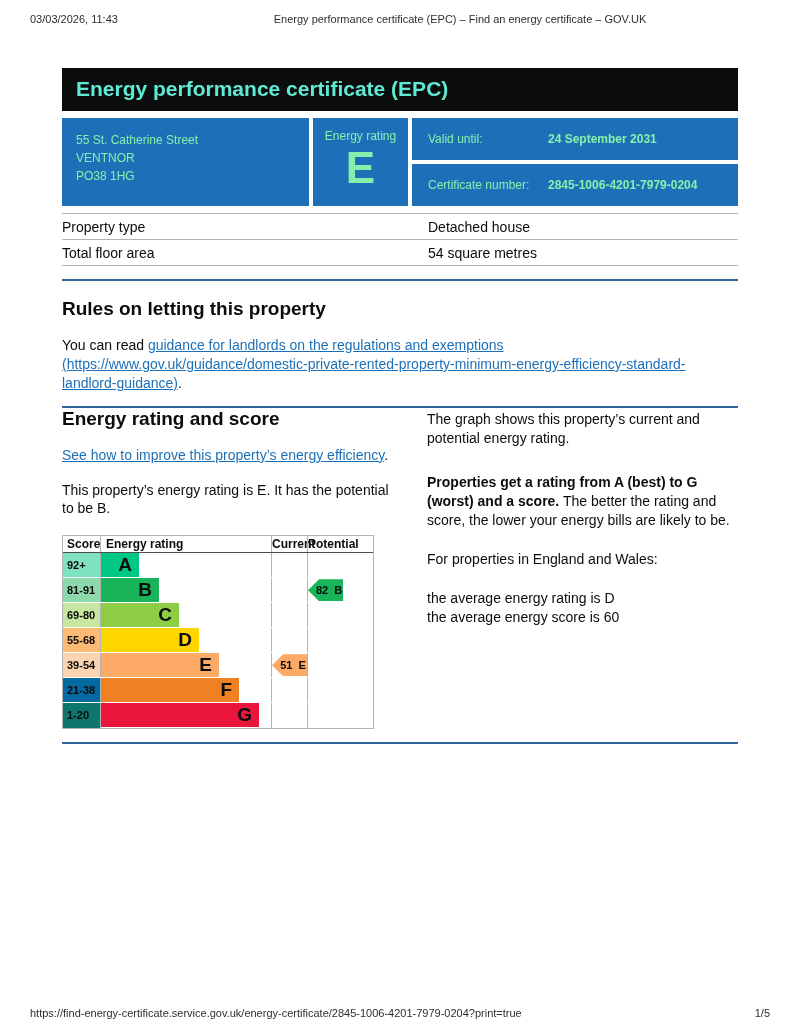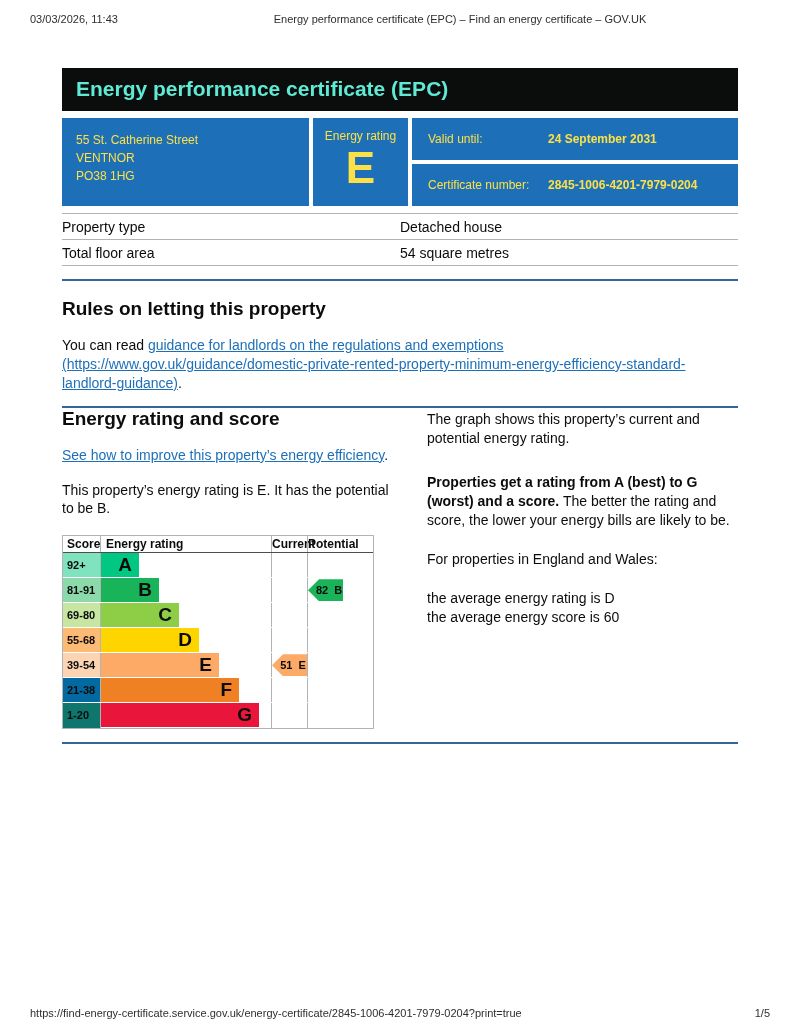--- a/index.html
+++ b/index.html
@@ -18,32 +18,32 @@
   .page { padding:68px 62px 0 62px; }
 
   
   .banner {
     background:var(--banner_black); color:#5eead4;
     font-size:21px; font-weight:bold; padding:9px 14px 10px 14px;
   }
 
   
   .summary { display:flex; gap:4px; margin-top:7px; height:88px; }
-  .blue { background:var(--govuk_blue); color:#fde047; }
+  .blue { background:var(--govuk_blue); color:#86efac; }
   .address-box { width:247px; padding:13px 14px; font-size:12px; line-height:1.5; }
   .rating-box { width:95px; text-align:center; padding-top:11px; font-size:12px; }
   .rating-box .big { font-size:44px; font-weight:bold; line-height:1.0; margin-top:3px; }
   .meta-box { flex:1; display:flex; flex-direction:column; gap:4px; }
   .meta-row { flex:1; display:flex; align-items:center; padding:0 16px; font-size:12px; }
   .meta-row .lbl { width:120px; }
   .meta-row .val { font-weight:bold; }
 
   
   .prop-table { margin-top:7px; border-top:1px solid var(--border_grey); }
-  .prop-row { display:flex; border-bottom:1px solid var(--border_grey); padding:5px 0 4px 0; font-size:14px; }
+  .prop-row { display:flex; border-bottom:1px solid var(--border_grey); padding:5px 0 4px 0; font-size:14px;gap:28px; }
   .prop-row .lbl { width:338px; }
 
   .section-divider { border:0; border-top:2px solid var(--divider_blue); margin:13px 0 0 0; }
 
   h2 { font-size:19px; font-weight:bold; margin:17px 0 0 0; }
   p { font-size:14px; line-height:1.35; margin:16px 0 0 0; }
   .link { color:var(--link); text-decoration:underline; cursor:pointer; }
 
   
   .columns { display:flex; justify-content:space-between; }

